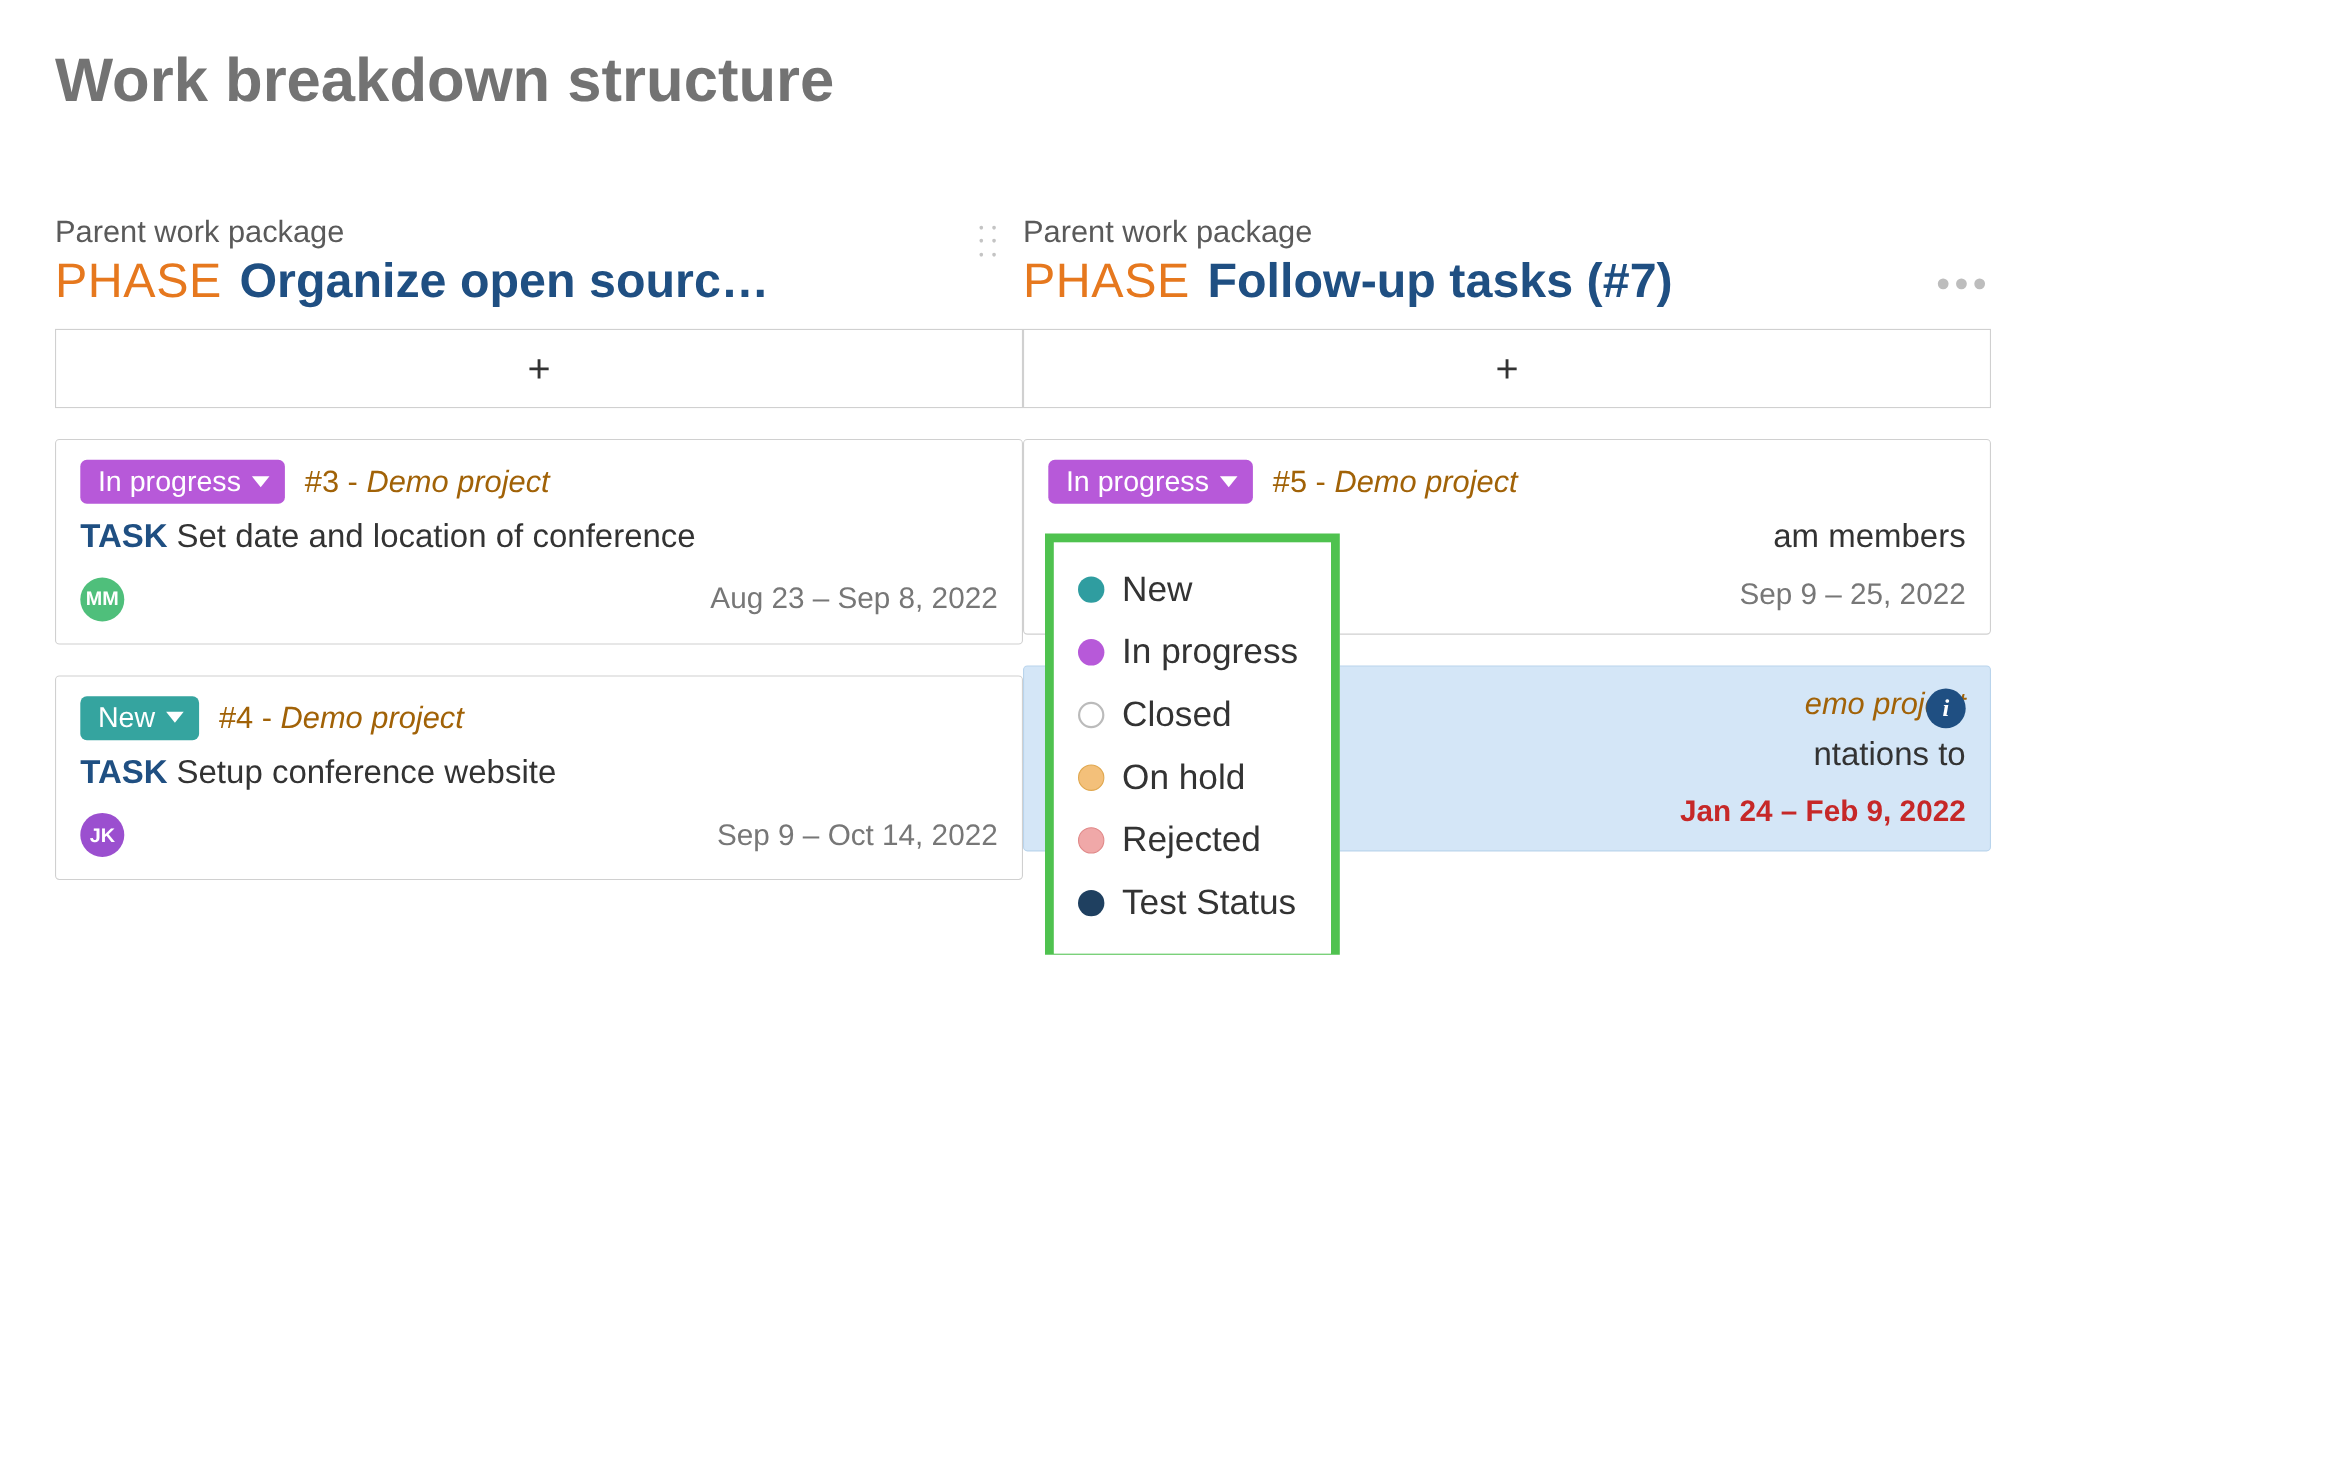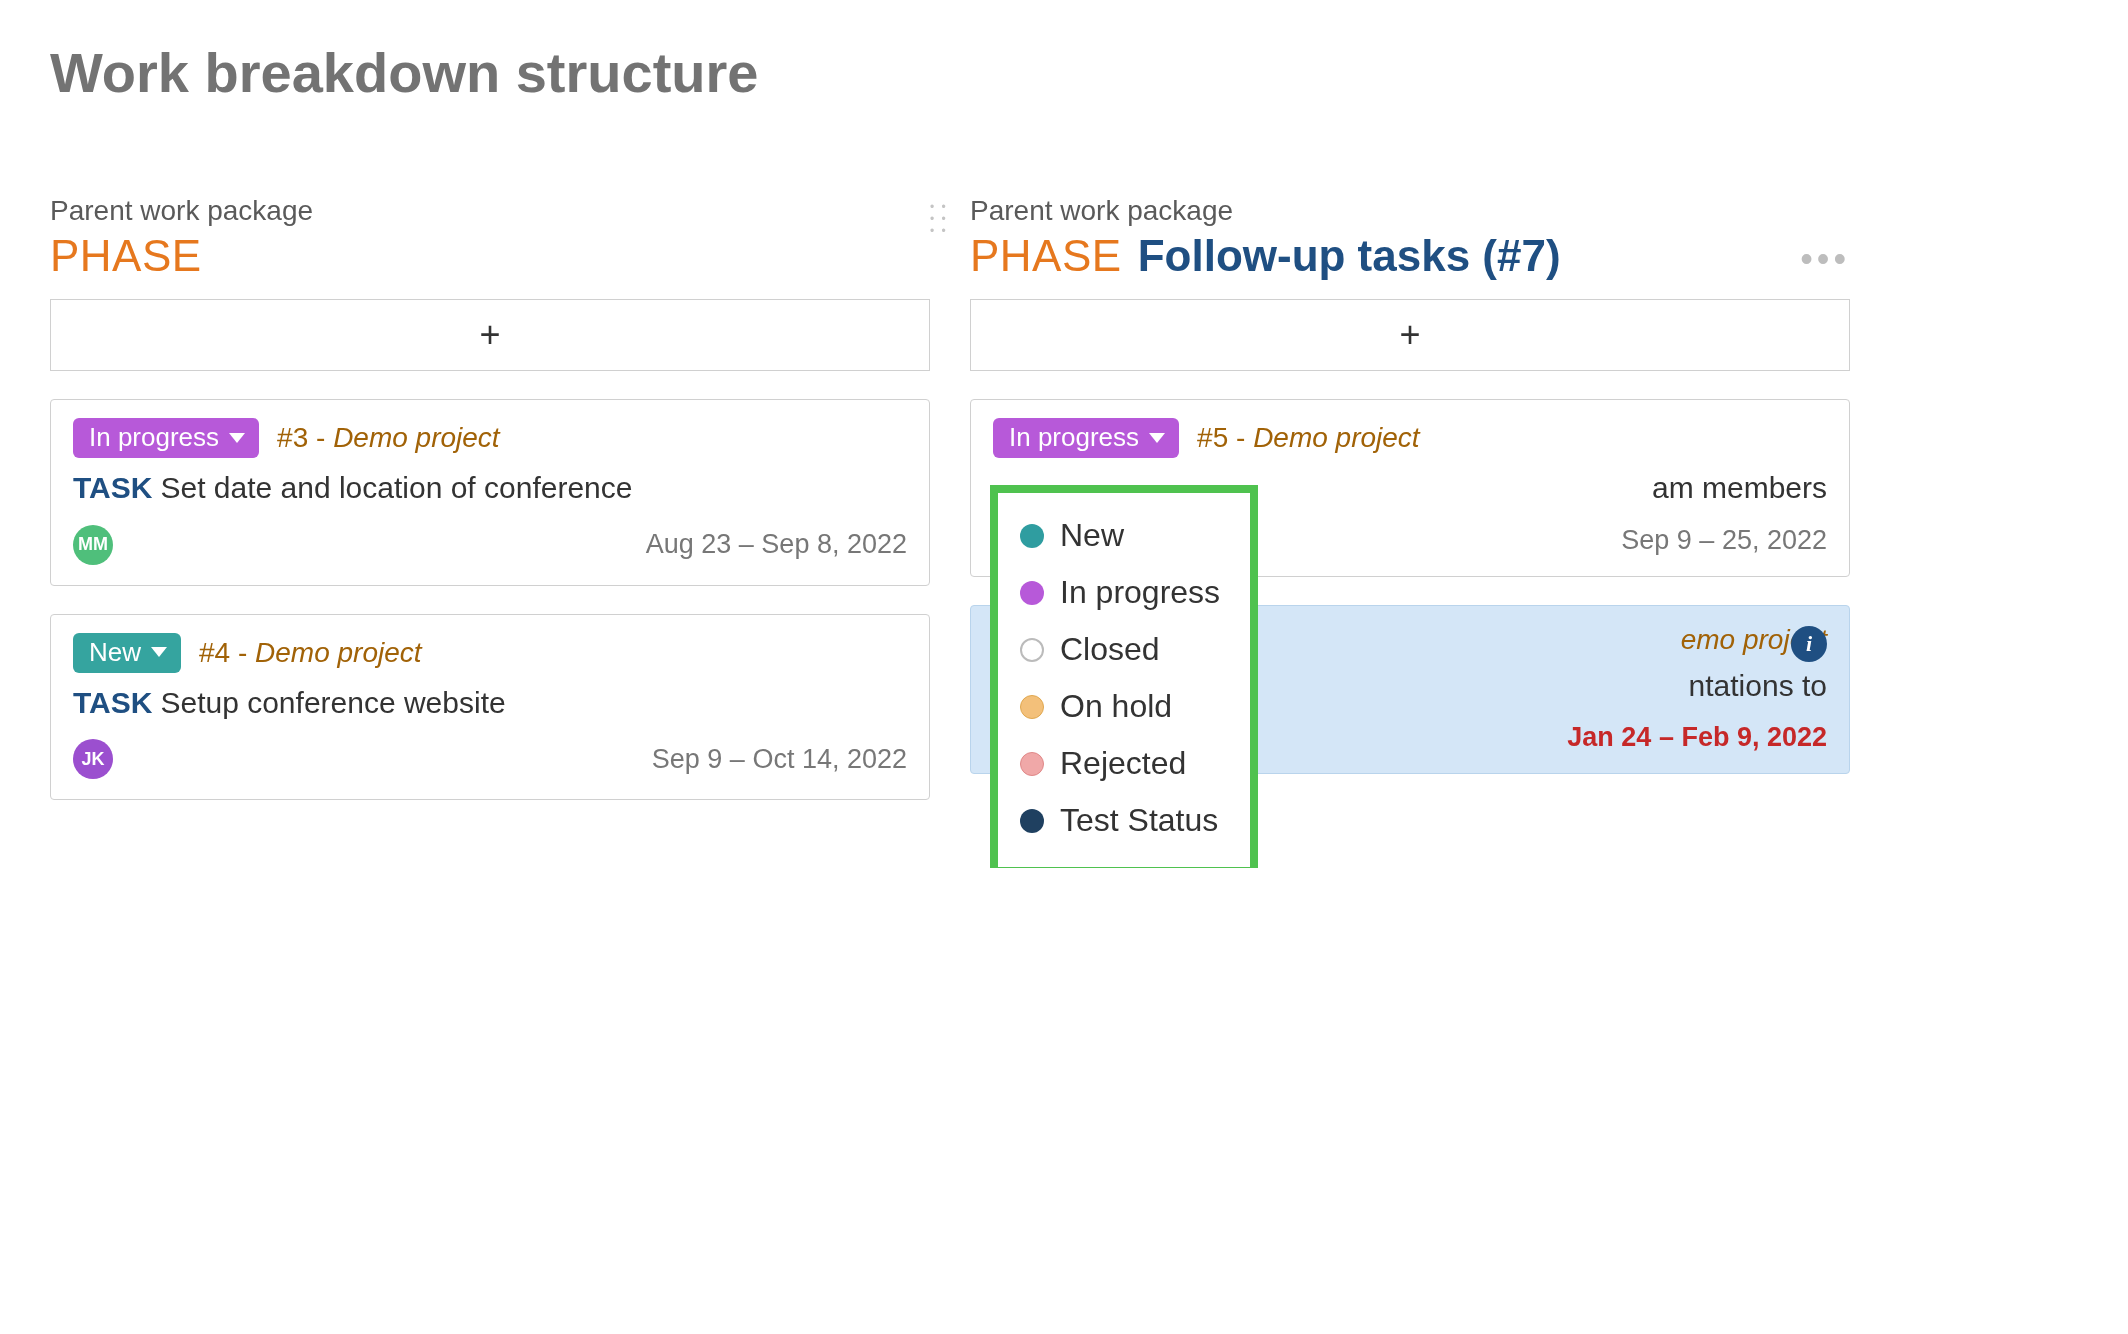--- a/index.html
+++ b/index.html
@@ -11,21 +11,20 @@
     width: 2128px;
   }
   h1.page-title {
     font-size: 56px;
     font-weight: 700;
     color: #737373;
     margin-bottom: 90px;
   }
   .board {
     display: flex;
-    gap: 40px;
   }
   .column {
     width: 880px;
     position: relative;
   }
   .col-subtitle {
     font-size: 28px;
     color: #5a5a5a;
     margin-bottom: 4px;
   }
@@ -213,20 +212,21 @@
 <body>
 
 <h1 class="page-title">Work breakdown structure</h1>
 
 <div class="board">
 
   <div class="column">
     <div class="col-subtitle">Parent work package</div>
     <div class="col-header-row">
       <span class="phase-tag">PHASE</span>
+      <span class="col-title">Organize open sourc…</span>
     </div>
     <div class="add-card">
       <span>+</span>
     </div>
 
     <div class="card">
       <div class="card-top">
         <span class="status-pill inprogress">
           <span>In progress</span>
           <span class="chev"></span>

